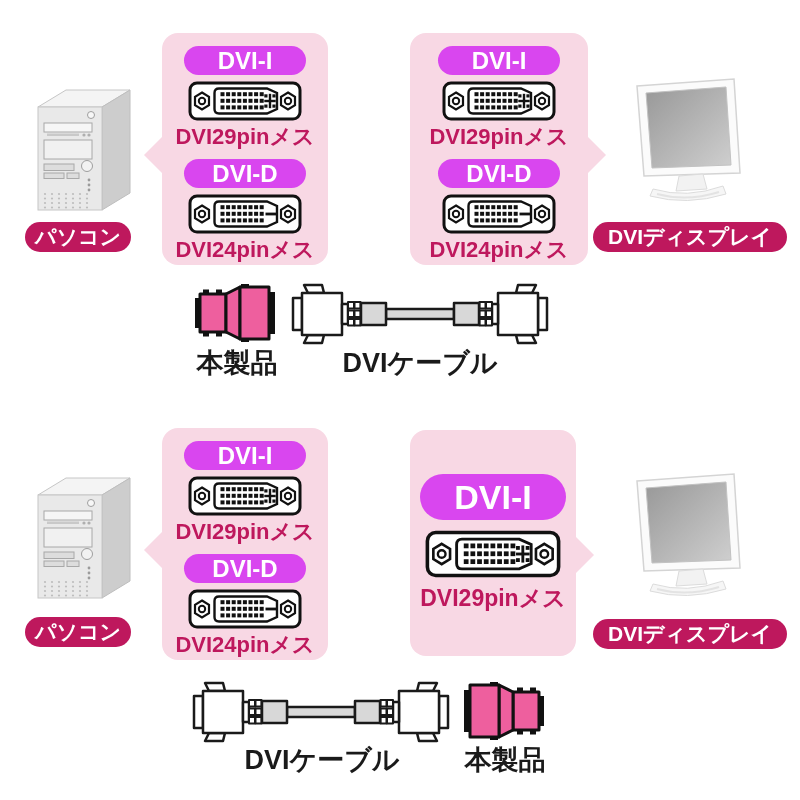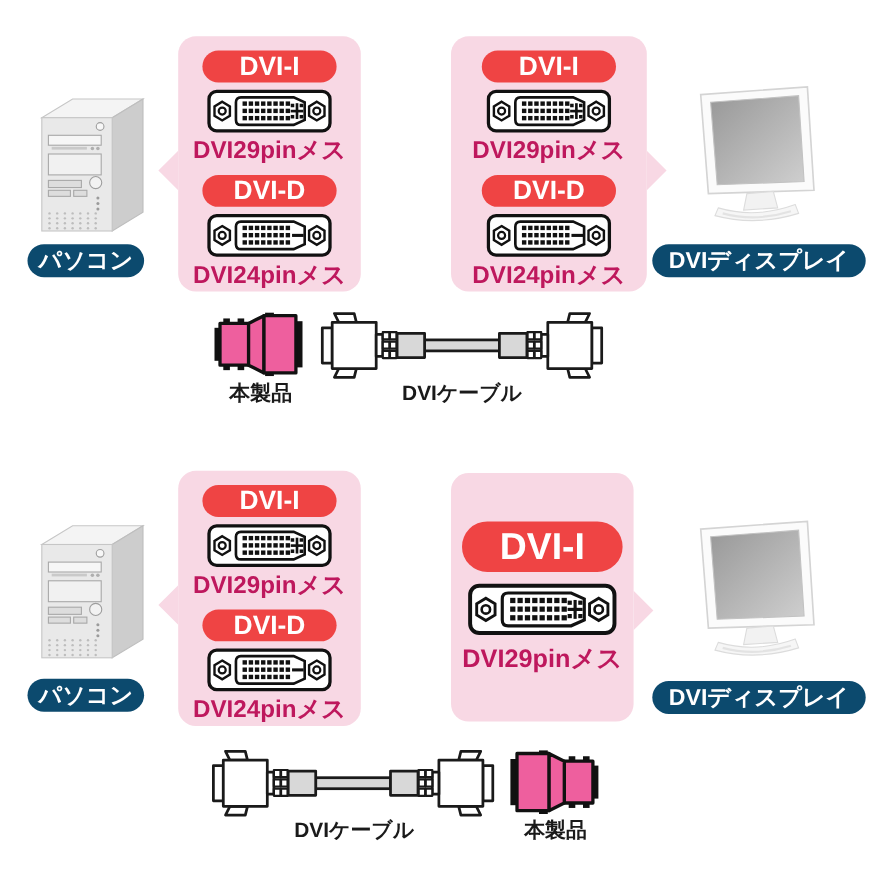--- a/index.html
+++ b/index.html
@@ -9,32 +9,32 @@
   
   .panel{position:absolute;background:#F8D8E4;border-radius:16px;display:flex;flex-direction:column;align-items:center;box-sizing:border-box;}
   .p1{left:162px;top:33px;width:166px;height:232px;padding-top:13px;}
   .p2{left:410px;top:33px;width:178px;height:232px;padding-top:13px;}
   .p3{left:162px;top:428px;width:166px;height:232px;padding-top:13px;}
   .p4{left:410px;top:430px;width:166px;height:226px;justify-content:center;}
   .tri{position:absolute;width:0;height:0;border-top:18px solid transparent;border-bottom:18px solid transparent;}
   .tri-l{border-right:18px solid #F8D8E4;}
   .tri-r{border-left:18px solid #F8D8E4;}
   
-  .type-pill{width:122px;height:29px;border-radius:15px;background:#ef4444;color:#fff;font-size:24px;line-height:1;
+  .type-pill{width:122px;height:29px;border-radius:15px;background:#d946ef;color:#fff;font-size:24px;line-height:1;
              display:flex;align-items:center;justify-content:center;margin-bottom:6px;flex:none;}
   .pill-big{width:146px;height:46px;border-radius:23px;font-size:34px;margin-bottom:10px;}
   .conn{width:114px;height:40px;display:block;flex:none;}
   .conn-big{width:136px;height:48px;}
   .caption{font-size:22px;color:#be185d;margin:4px 0 10px;line-height:1.1;white-space:nowrap;flex:none;}
   .caption-big{font-size:23px;margin:8px 0 0;}
   
-  .tag{position:absolute;background:#0c4a6e;color:#fff;border-radius:16px;height:30px;display:flex;align-items:center;
+  .tag{position:absolute;background:#be185d;color:#fff;border-radius:16px;height:30px;display:flex;align-items:center;
        justify-content:center;font-size:21px;white-space:nowrap;box-sizing:border-box;}
   
-  .item-label{position:absolute;font-size:19px;color:#1a1a1a;white-space:nowrap;transform:translateX(-50%);}
+  .item-label{position:absolute;font-size:27px;color:#1a1a1a;white-space:nowrap;transform:translateX(-50%);}
 </style>
 </head>
 <body>
 
 <svg width="0" height="0" style="position:absolute" aria-hidden="true">
   <defs>
     <linearGradient id="scr" x1="0" y1="0" x2="1" y2="1">
       <stop offset="0" stop-color="#989898"></stop>
         <stop offset="1" stop-color="#CFCFCF"></stop>
     </linearGradient>

